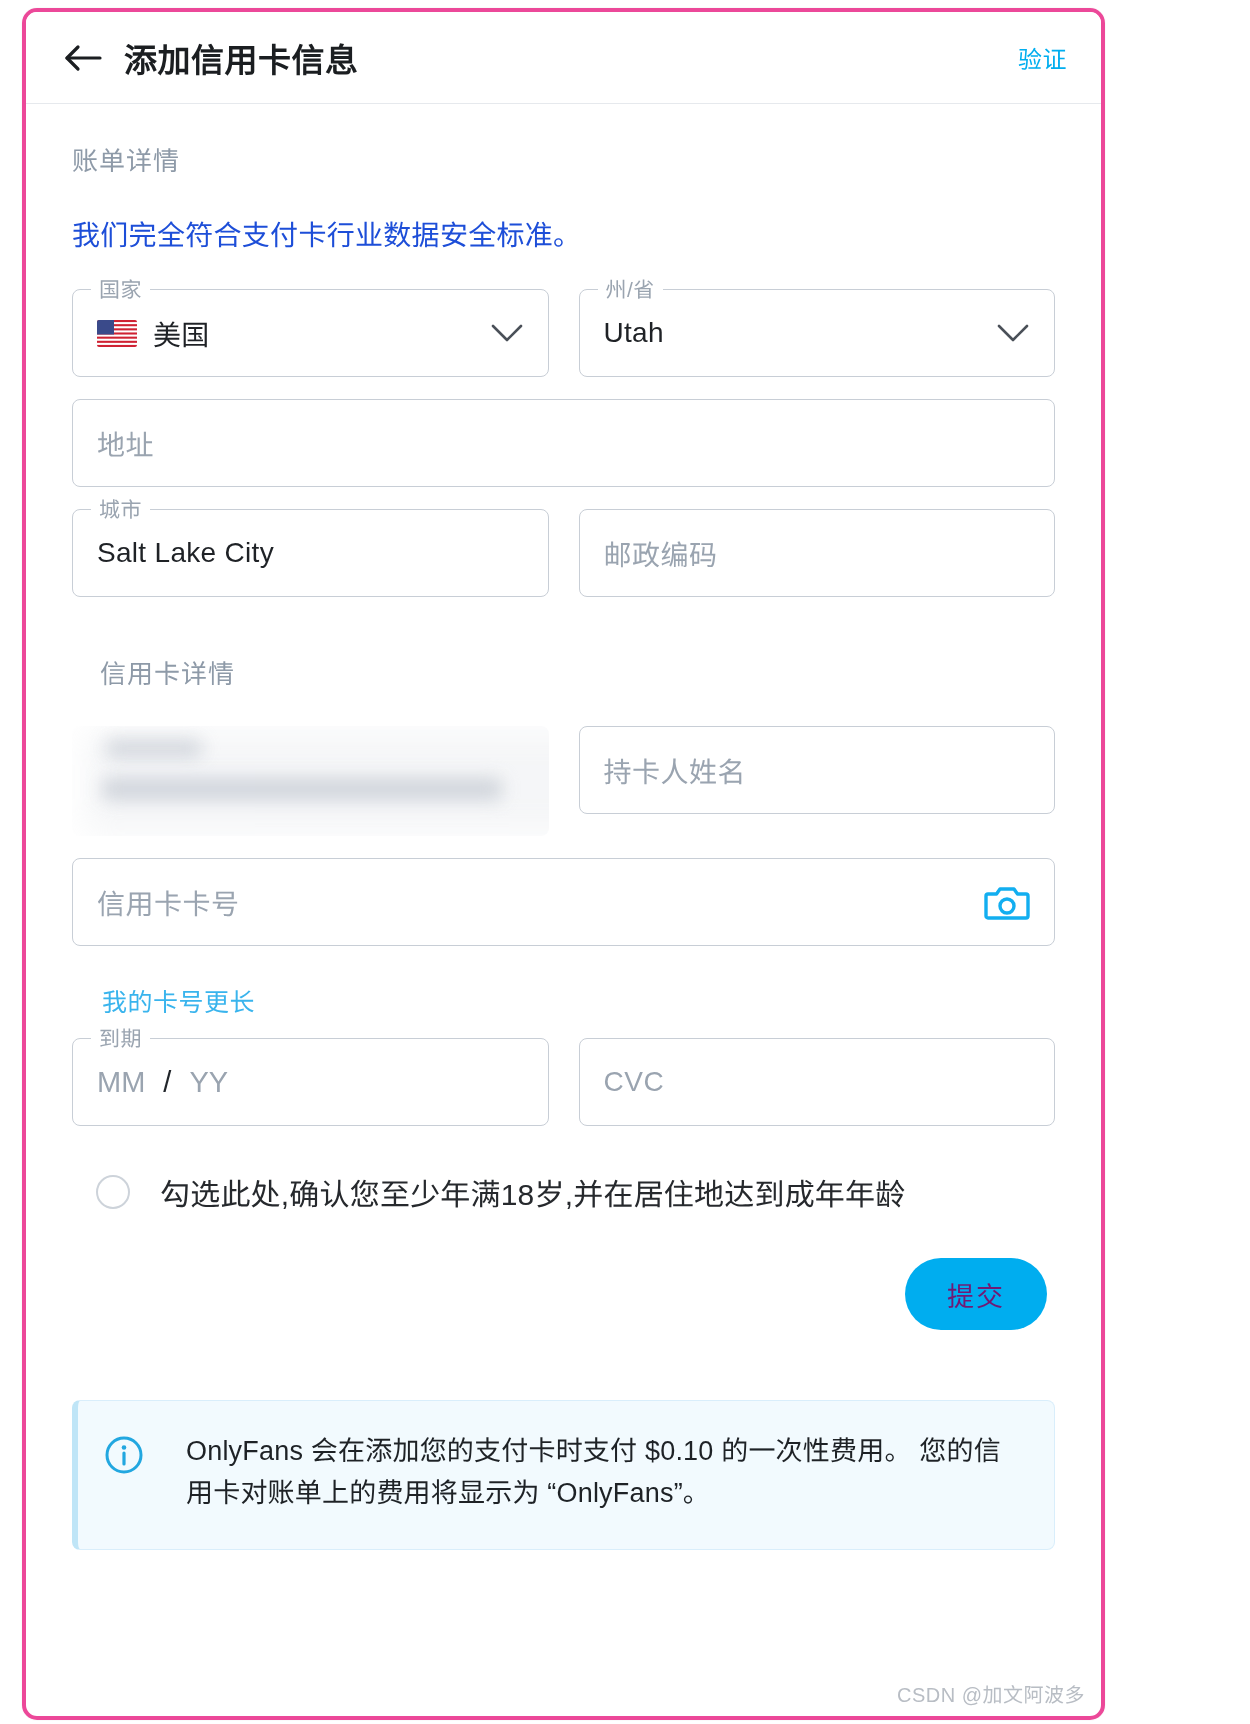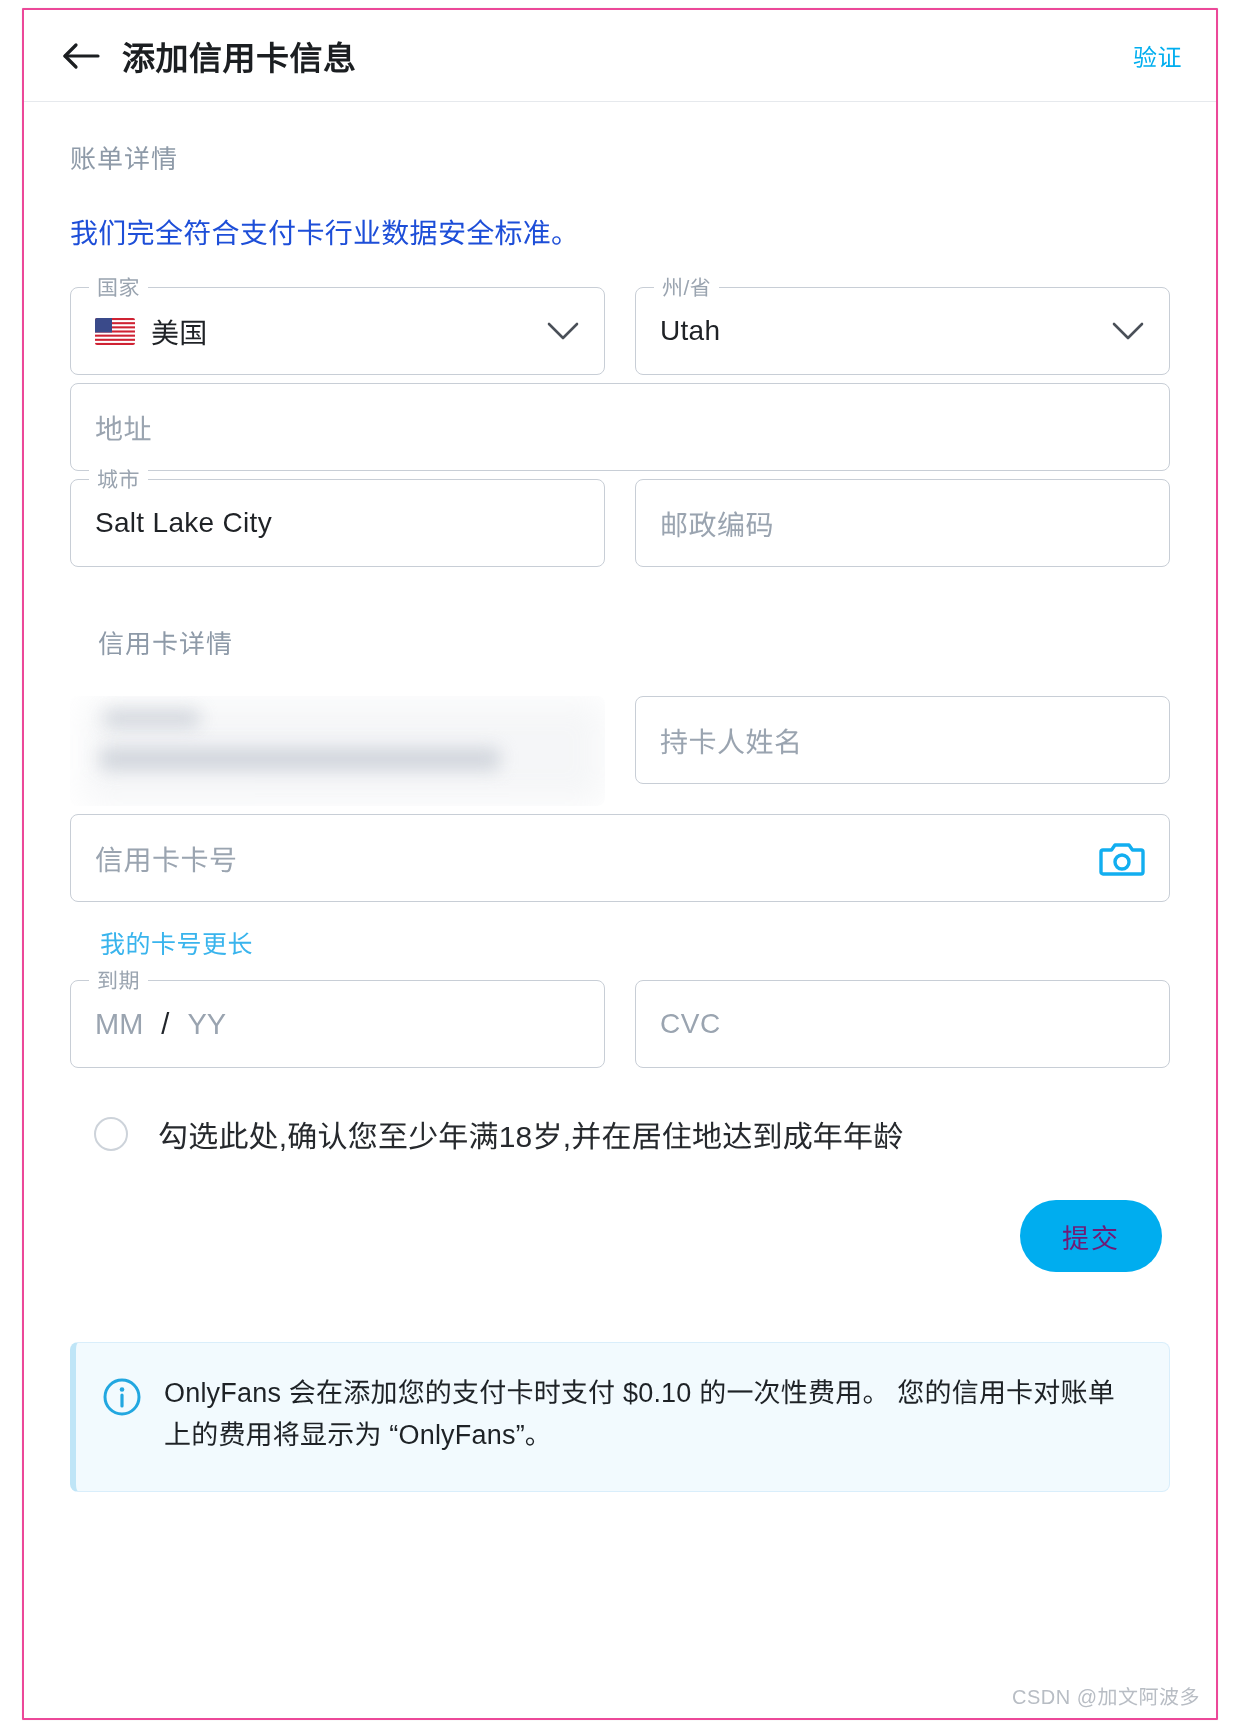--- a/index.html
+++ b/index.html
@@ -11,25 +11,25 @@
     background: #ffffff;
     font-family: "Liberation Sans", "DejaVu Sans", sans-serif;
     -webkit-font-smoothing: antialiased;
   }
 
   
   .app-frame {
     position: absolute;
     left: 22px;
     top: 8px;
-    width: 1196px;
+    width: 1083px;
     height: 1712px;
     background: #ffffff;
-    border: 2px solid #ec4899;
-    border-radius: 1px;
+    border: 4px solid #ec4899;
+    border-radius: 15px;
     overflow: hidden;
     box-shadow: 0 0 0 1px rgba(0,0,0,0.02);
   }
 
   
   .header {
     position: relative;
     height: 92px;
     border-bottom: 1px solid #e6e9ed;
     display: flex;
@@ -83,21 +83,21 @@
     font-size: 28px;
     color: #1d4ed8;
     margin-bottom: 36px;
     letter-spacing: .3px;
   }
 
   
   .row {
     display: flex;
     gap: 30px;
-    margin-bottom: 8px;
+    margin-bottom: 22px;
   }
   .row > .field { flex: 1 1 0; min-width: 0; }
   .row.single { display: block; }
 
   
   .field {
     position: relative;
   }
   .fieldbox {
     position: relative;
@@ -238,20 +238,21 @@
   .info-banner {
     margin: 70px 0 0 0;
     background: #f2fafe;
     border: 1px solid #d9eefb;
     border-left: 6px solid #bfe5f7;
     border-radius: 8px;
     display: flex;
     align-items: flex-start;
     padding: 30px 30px 34px 26px;
     min-height: 140px;
+    gap: 20px;
   }
   .info-icon { flex: none; margin-top: 4px; margin-right: 22px; }
   .info-text {
     font-size: 27px;
     line-height: 1.55;
     color: #1e2226;
     letter-spacing: .2px;
   }
 
   

